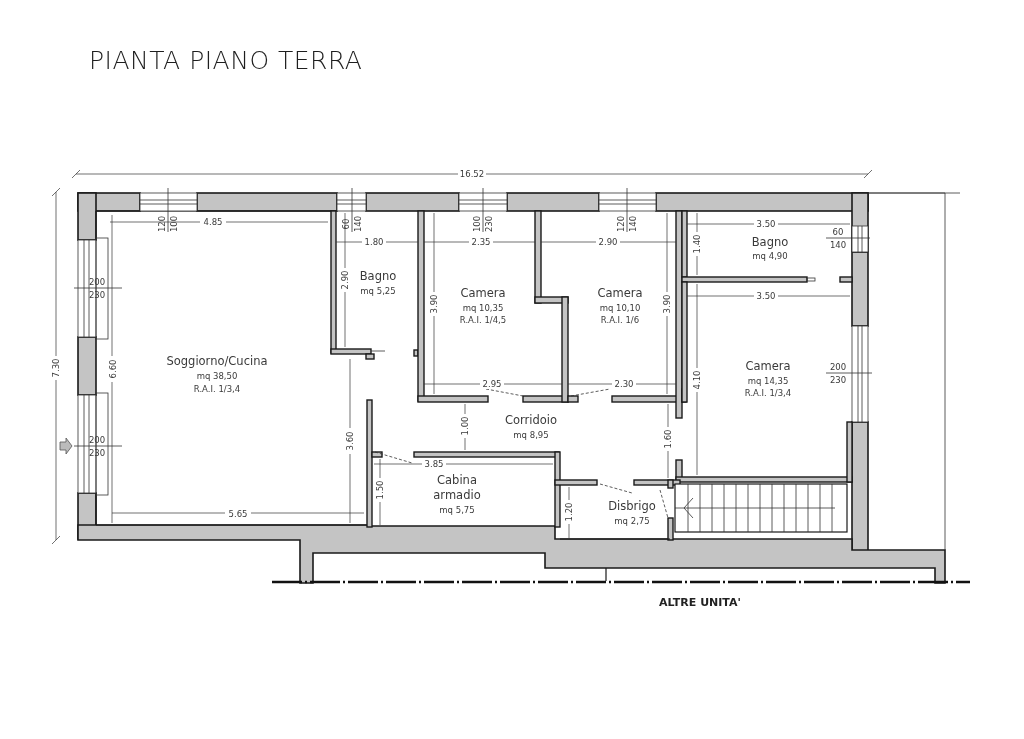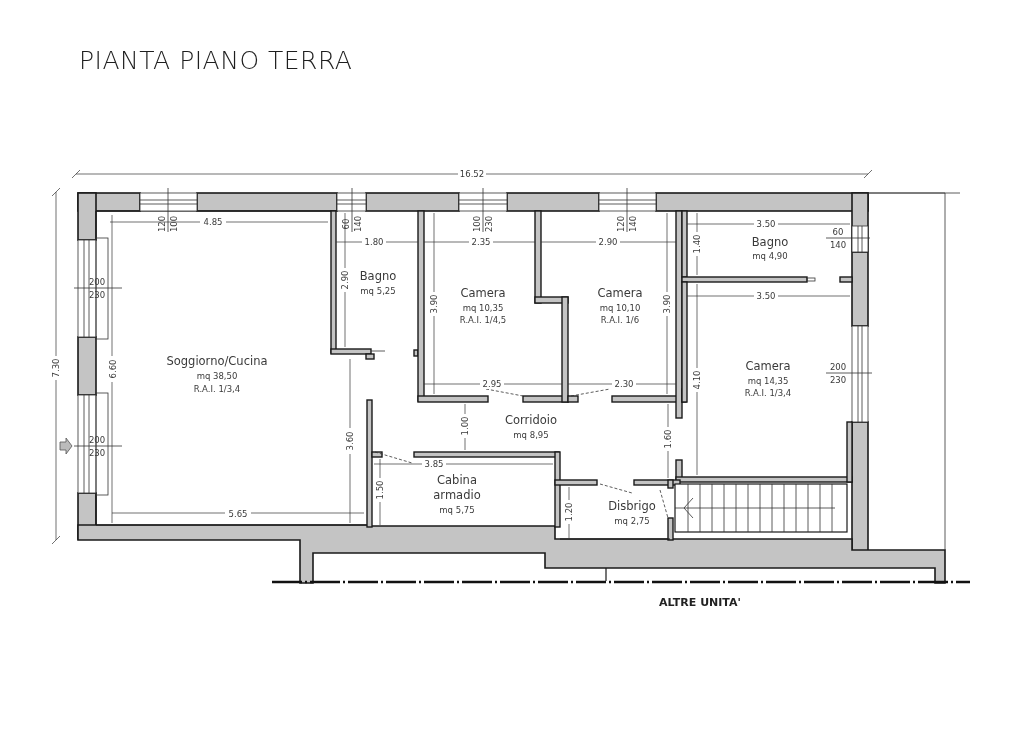--- a/index.html
+++ b/index.html
@@ -1,17 +1,17 @@
 <!DOCTYPE html>
 <html><head>
 <meta charset="utf-8">
 <style>
   html, body { margin: 0; padding: 0; background: #ffffff; }
   body { width: 1024px; height: 739px; overflow: hidden; position: relative; font-family: "DejaVu Sans", sans-serif; }
-  .title { position: absolute; left: 79px; top: 46px; font-size: 25px; letter-spacing: 0.5px; color: #1e1e1e; font-weight: 300; font-family: "DejaVu Sans", sans-serif; }
+  .title { position: absolute; left: 89px; top: 46px; font-size: 25px; letter-spacing: 0.5px; color: #1e1e1e; font-weight: 300; font-family: "DejaVu Sans", sans-serif; }
   svg { position: absolute; left: 0; top: 0; }
   .wall { fill: #c4c4c4; stroke: #1a1a1a; stroke-width: 1.6; }
   .iwall { fill: #c4c4c4; stroke: #1a1a1a; stroke-width: 1.4; }
   .line { stroke: #1a1a1a; stroke-width: 1.2; fill: none; }
   .thin { stroke: #333; stroke-width: 0.8; fill: none; }
   .dim { stroke: #333; stroke-width: 0.7; fill: none; }
   .dash { stroke: #333; stroke-width: 0.8; fill: none; stroke-dasharray: 3 2; }
   .win { fill: #ffffff; stroke: #333; stroke-width: 0.8; }
   text { font-family: "DejaVu Sans", sans-serif; fill: #333; }
   .room { font-size: 11.5px; fill: #3a3a3a; }

